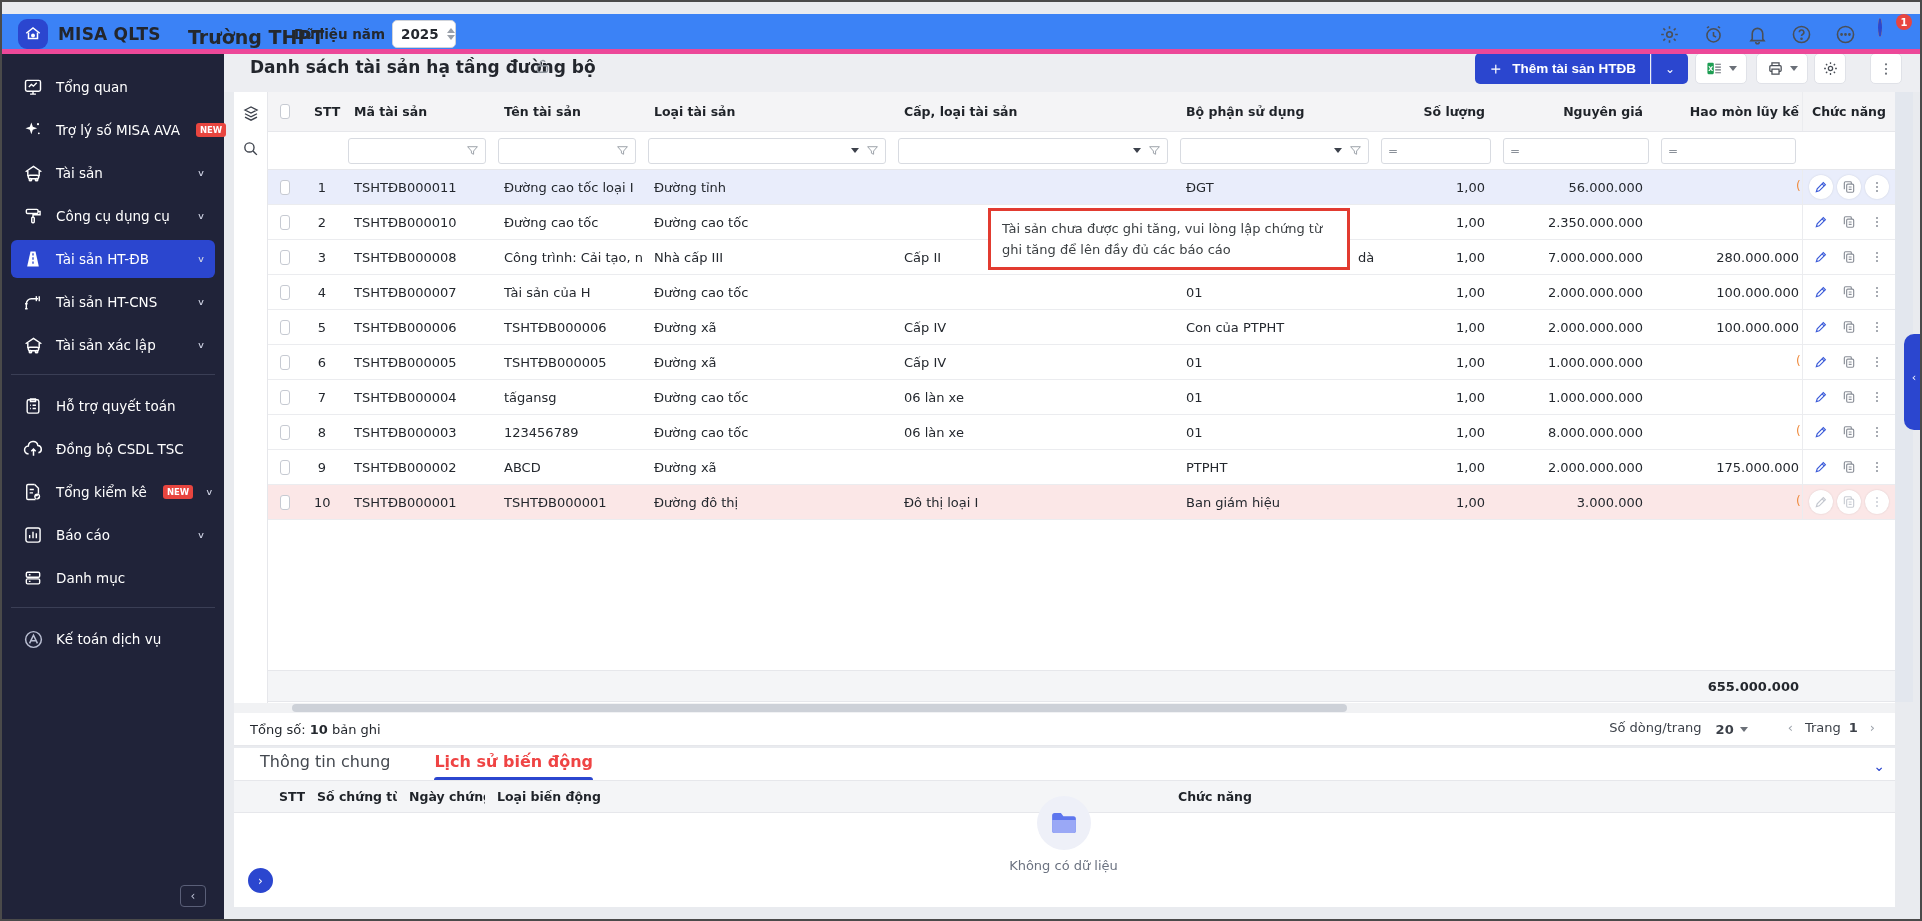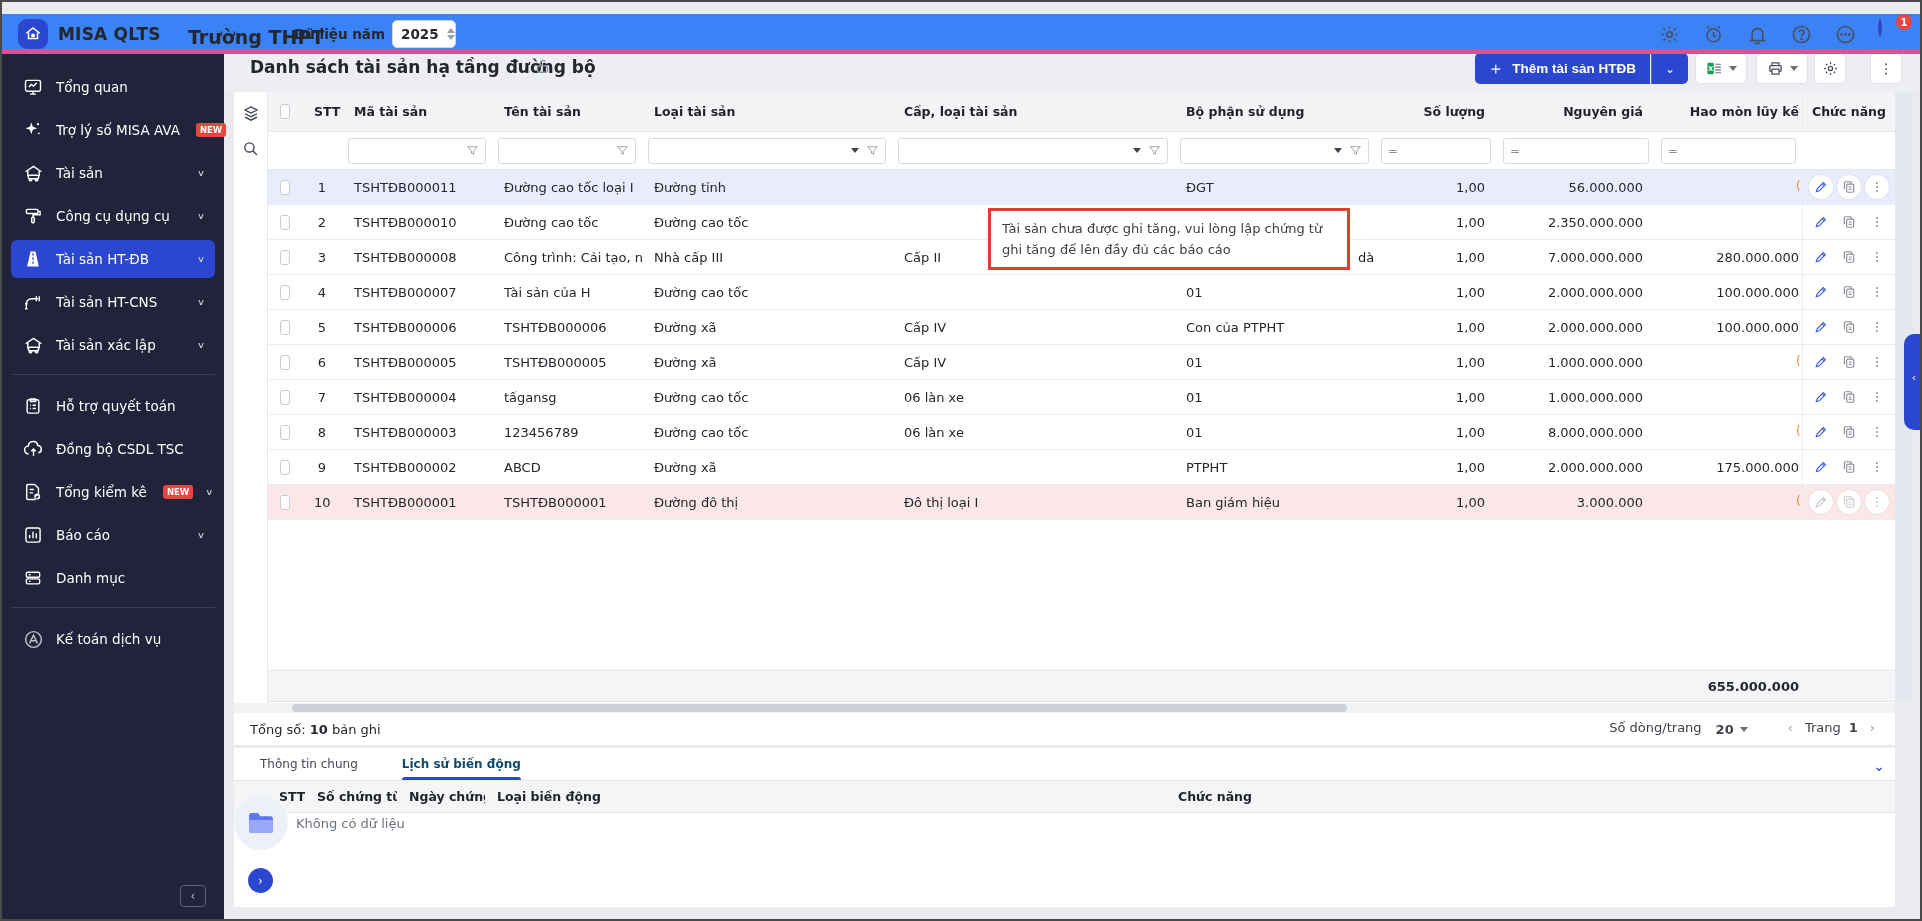--- a/index.html
+++ b/index.html
@@ -79,28 +79,28 @@
 
   
   .list-footer { position:absolute; left:232px; top:711px; width:1661px; height:33px; background:#fff; border-bottom:1px solid #e6e7eb; display:flex; align-items:center; padding:0 16px; }
   .pag { margin-left:auto; display:flex; gap:8px; color:#3c4149; }
   .pag .chv { color:#9aa0a9; font-size:13px; padding:0 4px; cursor:pointer; }
   .rpp-box { display:flex; align-items:center; gap:6px; padding:2px 6px; cursor:pointer; }
 
   
   .bottom { position:absolute; left:232px; top:746px; width:1661px; height:159px; background:#fff; }
   .tabbar { height:33px; border-bottom:1px solid #e6e7eb; display:flex; align-items:flex-end; padding-left:26px; gap:44px; position:relative; }
-  .tab { padding-bottom:9px; font-size:12px; color:#43484f; cursor:pointer; position:relative; }
-  .tab.active { color:#0c4a6e; font-weight:bold; }
+  .tab { padding-bottom:9px; font-size:16px; color:#43484f; cursor:pointer; position:relative; }
+  .tab.active { color:#ef4444; font-weight:bold; }
   .tab.active::after { content:""; position:absolute; left:0; right:0; bottom:0; height:3px; border-radius:3px 3px 0 0; background:#2b46cf; }
   .tab-collapse { position:absolute; right:10px; bottom:6px; color:#2b46cf; font-size:14px; cursor:pointer; }
   .brow-head { height:32px; background:#f4f5f7; border-bottom:1px solid #e6e7eb; display:flex; align-items:center; font-weight:bold; font-size:12.5px; color:#1f2329; padding-left:33px; }
   .bc { padding:0 12px; white-space:nowrap; overflow:hidden; flex:none; }
   .b-stt{width:38px;} .b-sct{width:92px;} .b-ngay{width:88px; text-align:right;} .b-lbd{width:681px;} .b-nd{width:642px;} .b-fn{width:87px; text-align:right;}
-  .empty { position:absolute; left:0; right:2px; top:48px; display:flex; align-items:center; gap:8px; }
+  .empty { position:absolute; left:0; right:2px; top:48px; display:flex; flex-direction:column; align-items:center; gap:8px; }
   .empty-circle { width:54px; height:54px; border-radius:50%; background:#eef0f8; display:flex; align-items:center; justify-content:center; }
   .empty-text { color:#6b7280; font-size:13px; }
   .expand-fab { position:absolute; left:246px; top:866px; width:25px; height:25px; border-radius:50%; background:#2b46cf; color:#fff; display:flex; align-items:center; justify-content:center; font-size:12px; z-index:35; cursor:pointer; }
 
   svg { display:block; }
 </style>
 </head>
 <body>
 
 <div class="screen">

